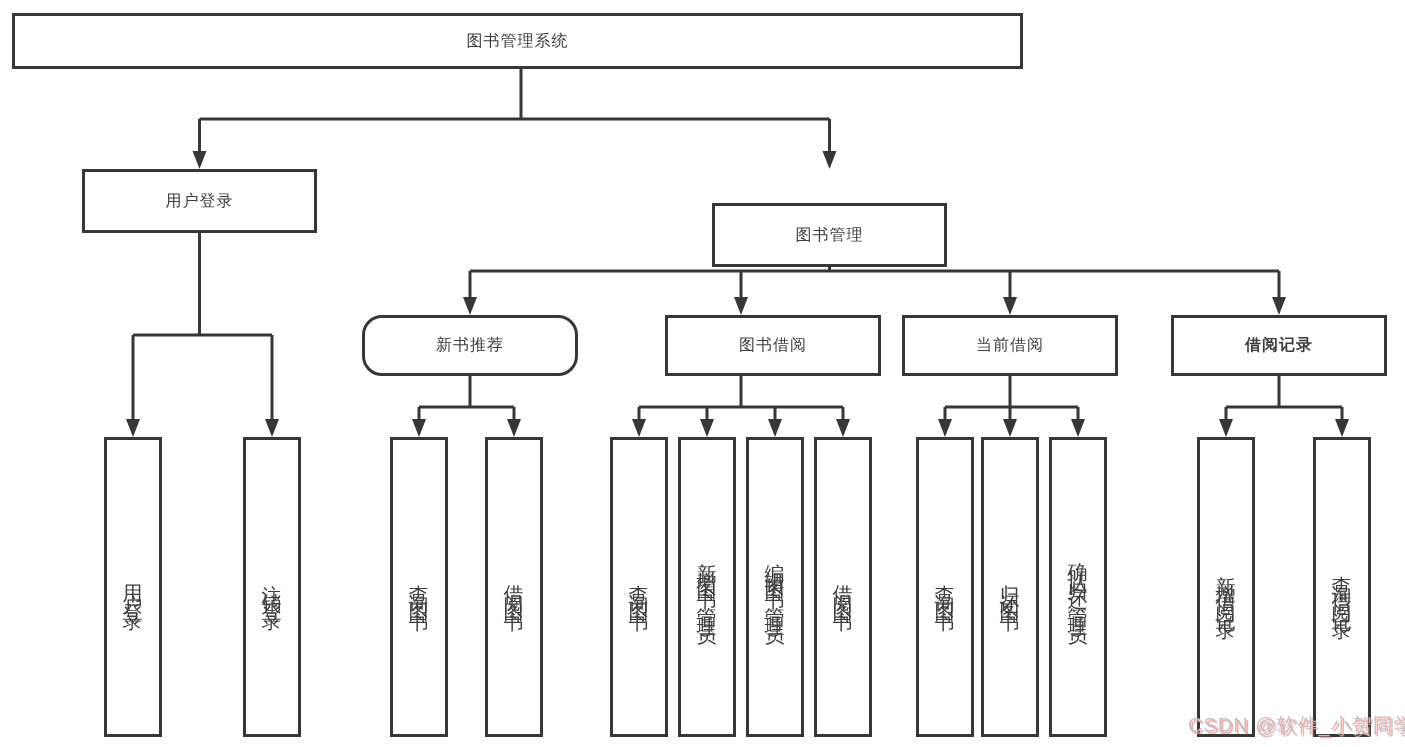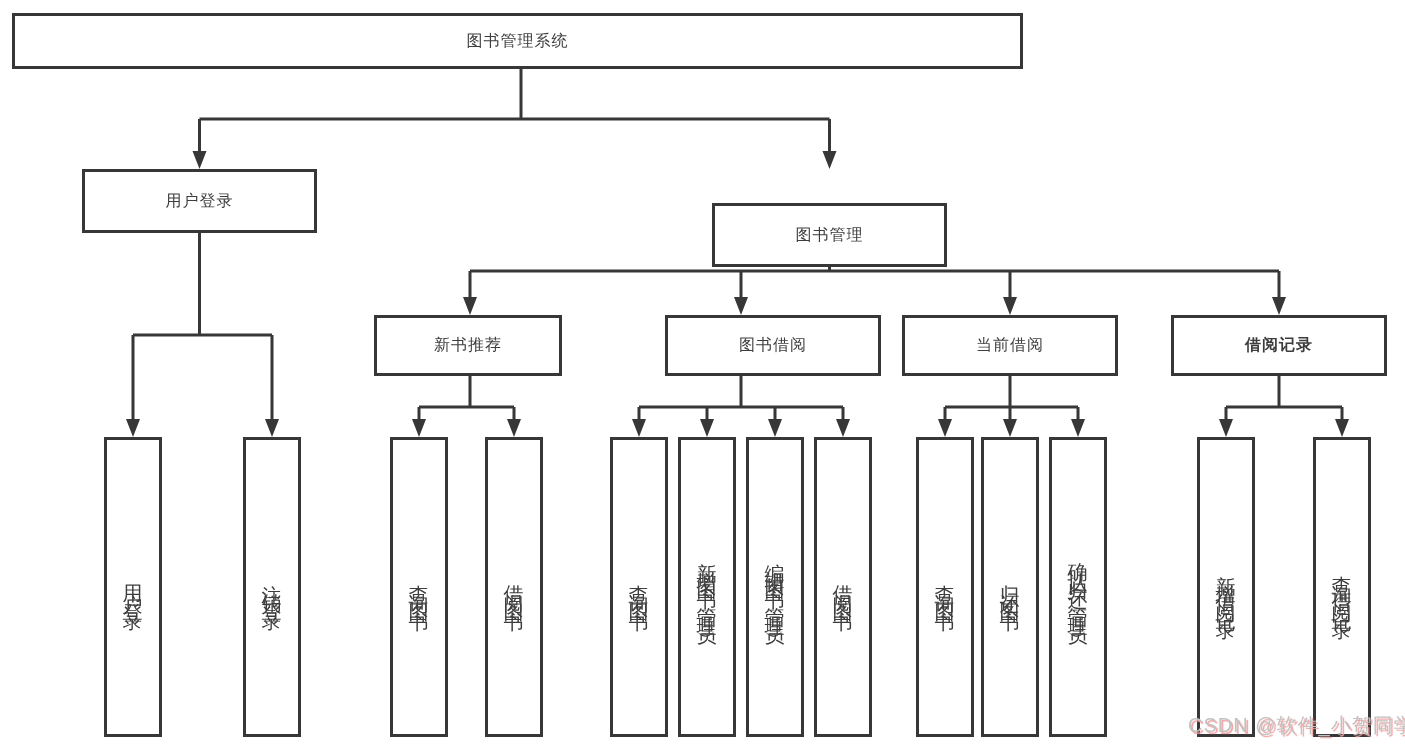--- a/index.html
+++ b/index.html
@@ -91,21 +91,21 @@
              M1071 419 L1085 419 L1078 437 Z
              M1219 419 L1233 419 L1226 437 Z
              M1335 419 L1349 419 L1342 437 Z"></path>
   </svg>
 
   <div class="node hnode" style="left:12px; top:13px; width:1011px; height:56px;">图书管理系统</div>
 
   <div class="node hnode" style="left:82px; top:169px; width:235px; height:64px;">用户登录</div>
   <div class="node hnode" style="left:712px; top:169px; width:235px; height:64px;margin-top:34px;">图书管理</div>
 
-  <div class="node hnode" style="left:374px; top:315px; width:188px; height:61px;">新书推荐</div>
+  <div class="node hnode" style="left:362px; top:315px; width:216px; height:61px;border-radius:20px;">新书推荐</div>
   <div class="node hnode" style="left:633px; top:315px; width:216px; height:61px;margin-left:32px;">图书借阅</div>
   <div class="node hnode" style="left:902px; top:315px; width:216px; height:61px;">当前借阅</div>
   <div class="node hnode" style="left:1171px; top:315px; width:216px; height:61px;font-weight:bold;">借阅记录</div>
 
   <div class="node vnode" style="left:104px; top:437px; width:58px; height:300px;">
     <span class="vtext">用户登录</span>
   </div>
   <div class="node vnode" style="left:243px; top:437px; width:58px; height:300px;">
     <span class="vtext">注销登录</span>
   </div>

